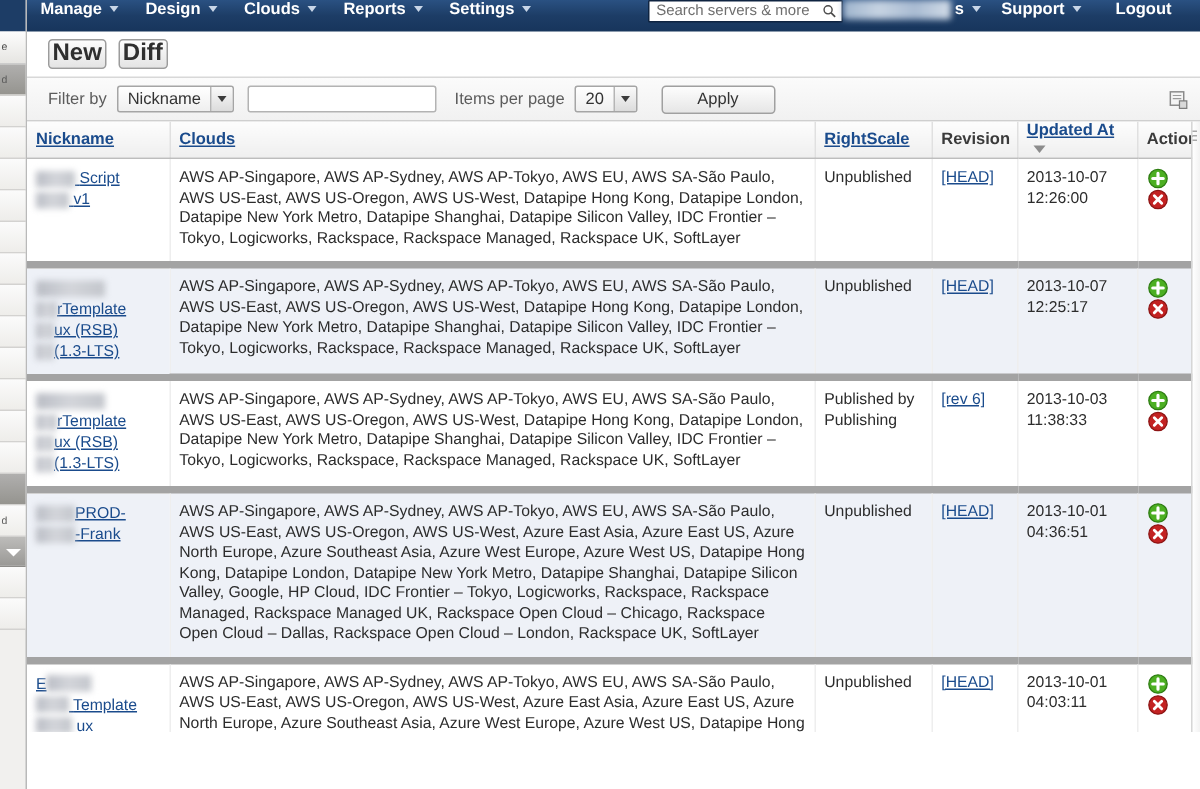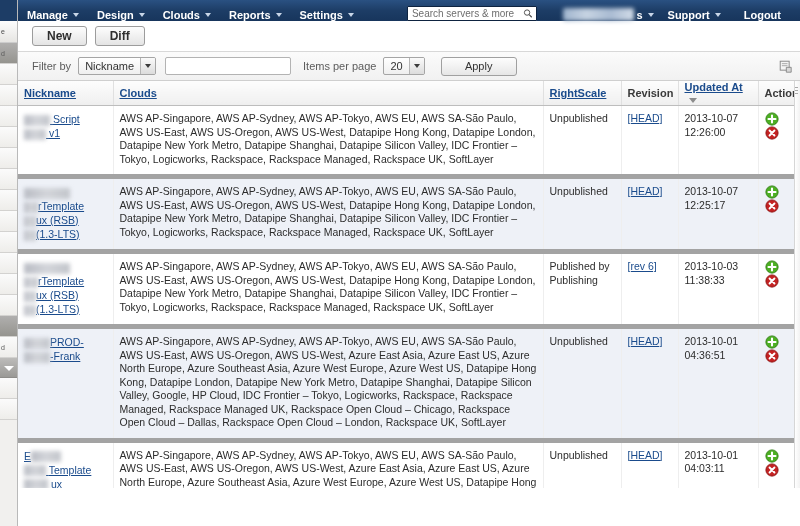--- a/index.html
+++ b/index.html
@@ -40,32 +40,32 @@
     border-top: 5px solid #ffffff;
   }
 
   
   .content { position: absolute; left: 18px; top: 0; width: 782px; height: 526px; z-index: 1; background:#fff; }
 
   
   .topnav {
     height: 21px; width: 782px;
     background: linear-gradient(#2a5182 0%, #1d3d66 50%, #17355c 100%);
-    display: flex; align-items: flex-end; position: relative;
+    display: flex; align-items: flex-start; position: relative;
     font-size: 11px;
   }
   .topnav .navitem {
     color: #ffffff; font-weight: bold; font-size: 11px;
     padding: 0 9px 0 0; margin-left: 9px; white-space: nowrap;
     display: flex; align-items: center; gap: 5px; cursor: pointer;
   }
   .caret-down { width:0;height:0;border-left:3px solid transparent;border-right:3px solid transparent;border-top:4px solid #c8d6e8; display:inline-block; }
   .topnav .spacer { flex: 1; }
   .search-wrap {
-    position: relative; margin-right: 26px; padding-left: 44px;
+    position: relative; margin-right: 0; padding-left: 44px;
   }
   .search-input {
     width: 130px; height: 15px; border: 1px solid #0e2340;
     background: #ffffff; font-size: 10px; color: #444;
     padding: 0 16px 0 4px; font-family: "Liberation Sans", sans-serif;
     border-radius: 1px; outline: none;
   }
   .search-input::placeholder { color: #6e6e6e; }
   .search-ico {
     position: absolute; right: 4px; top: 2px; width: 10px; height: 11px;
@@ -110,21 +110,21 @@
     border-top:4px solid #6a6a6a; display:block;
   }
 
   
   .toolbar {
     height: 31px; width: 782px; background: #ffffff;
     border-bottom: 1px solid #d8d8d8;
     display: flex; align-items: center; padding-left: 14px; gap: 8px;
   }
   .btn {
-    height: 20px; padding: 0 14px; font-size: 12px; font-weight: bold;
+    height: 20px; padding: 0 2px; font-size: 16px; font-weight: bold;
     color: #2f2f2f; background: linear-gradient(#fdfdfd,#e4e4e4);
     border: 1px solid #9c9c9c; border-radius: 3px; cursor: pointer;
     display: flex; align-items: center; font-family: "Liberation Sans", sans-serif;
   }
 
   
   .filterbar {
     height: 29px; width: 782px;
     background: linear-gradient(#fbfbfb,#f1f1f1);
     border-bottom: 1px solid #cfcfcf;

